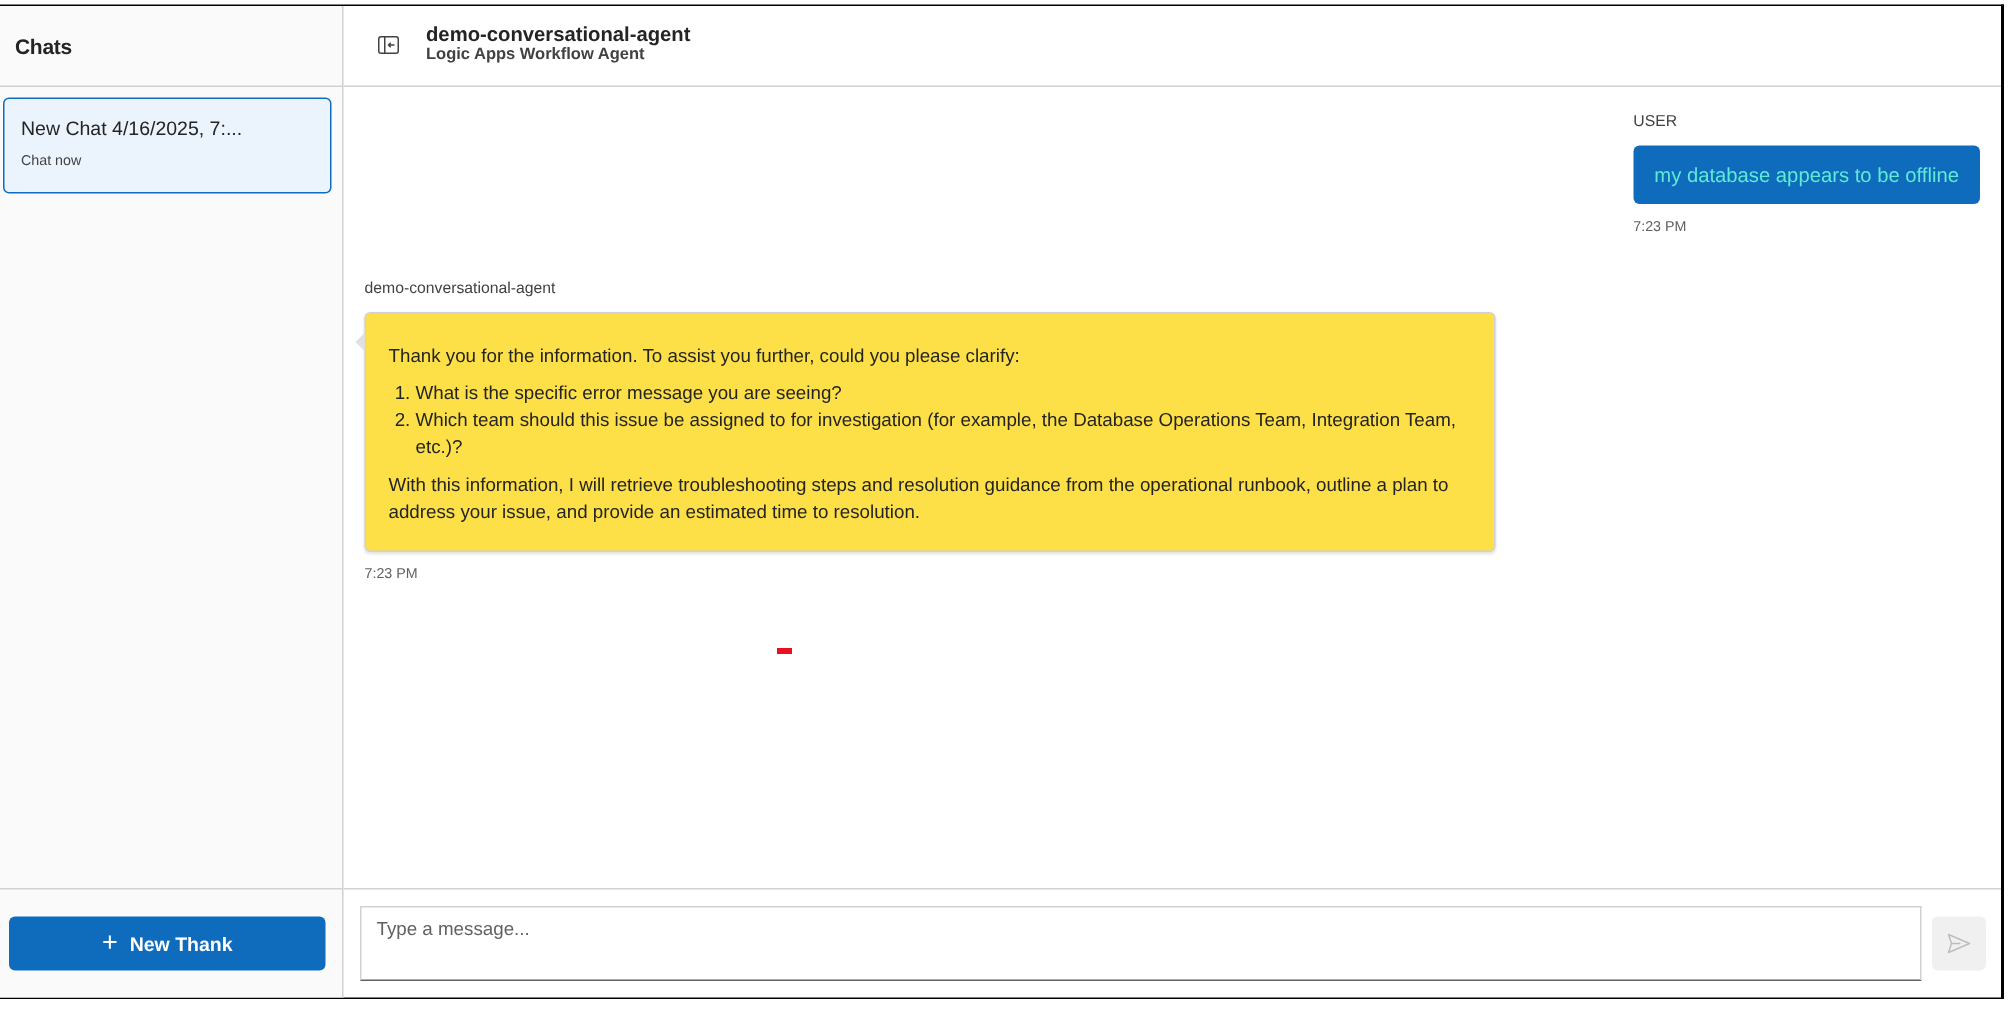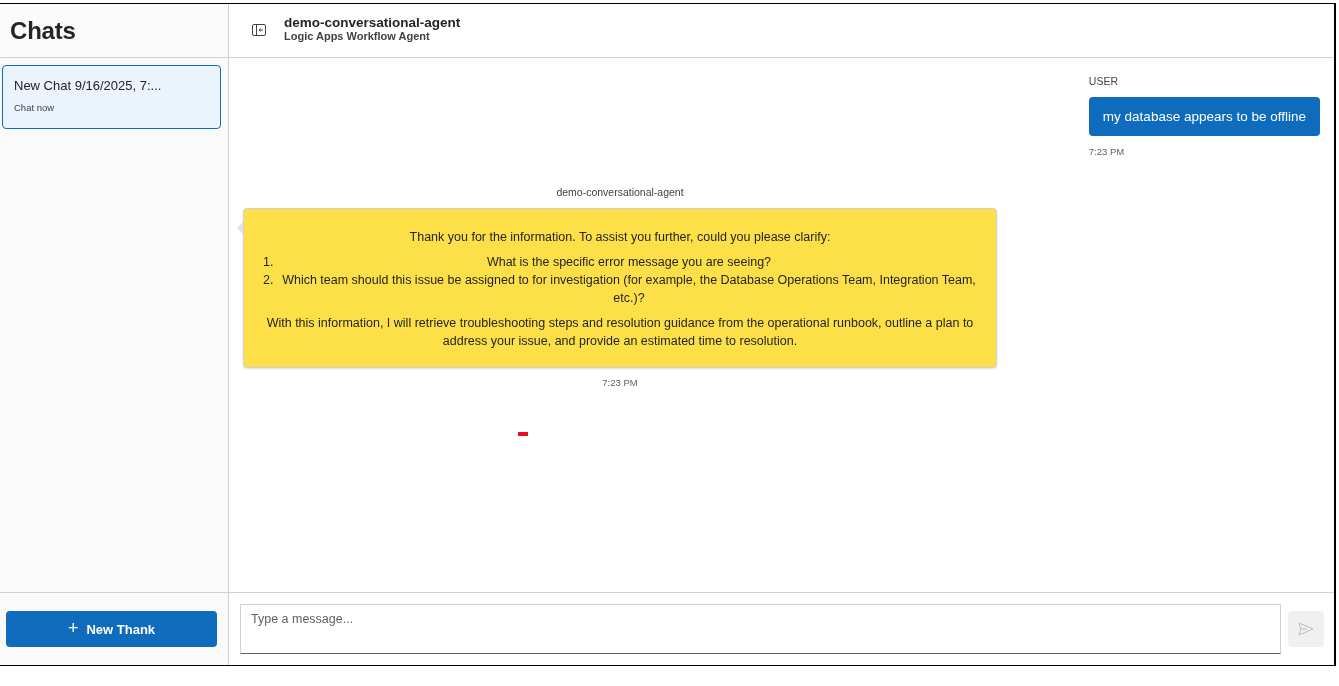--- a/index.html
+++ b/index.html
@@ -14,21 +14,21 @@
 
     
     .sidebar {
       width: 229px; height: 100%; background: #fafafa; border-right: 1px solid #d1d1d1;
       display: flex; flex-direction: column;
     }
     .sidebar-header {
       height: 54px; border-bottom: 1px solid #d1d1d1; display: flex; align-items: center;
       padding-left: 10px;
     }
-    .sidebar-title { font-size: 24px; font-weight: 600; color: #242424; letter-spacing: -0.2px; }
+    .sidebar-title { font-size: 14px; font-weight: 600; color: #242424; letter-spacing: -0.2px; }
     .chat-list { flex: 1; padding: 7px 7px 0 2px; }
     .chat-item {
       background: #ebf3fc; border: 1px solid #0f6cbd; border-radius: 4px;
       height: 64px; padding: 12px 11px; cursor: pointer;
     }
     .chat-item-title { font-size: 13px; color: #242424; white-space: nowrap; overflow: hidden; text-overflow: ellipsis; }
     .chat-item-time { font-size: 9.5px; color: #424242; margin-top: 9px; }
     .sidebar-footer {
       height: 73px; border-top: 1px solid #d1d1d1; padding: 18px 11px 0 6px;
     }
@@ -46,25 +46,25 @@
       padding-left: 20px;
     }
     .toggle-btn {
       width: 20px; height: 20px; display: flex; align-items: center; justify-content: center;
       margin-right: 15px; cursor: pointer; margin-top: -2px;
     }
     .header-text { display: flex; flex-direction: column; margin-top: -4px; }
     .agent-title { font-size: 13.5px; font-weight: 700; color: #242424; }
     .agent-subtitle { font-size: 11px; color: #424242; margin-top: 0; font-weight: bold; }
 
-    .messages { flex: 1; position: relative; text-align: center; }
+    .messages { flex: 1; position: relative; }
     .user-block { position: absolute; right: 14px; top: 17px; display: flex; flex-direction: column; align-items: flex-start; }
     .user-label { font-size: 10.5px; color: #424242; margin-bottom: 10px; }
     .user-bubble {
-      background: #0f6cbd; color: #ffffff; font-size: 13.5px; padding: 10px 14px; border-radius: 4px;
+      background: #0f6cbd; color: #5eead4; font-size: 13.5px; padding: 10px 14px; border-radius: 4px;
       height: 39px; display: flex; align-items: center;
     }
     .user-time { font-size: 9.5px; color: #616161; margin-top: 10px; }
 
     .agent-block { position: absolute; left: 14px; top: 128px; }
     .agent-label { font-size: 10.5px; color: #424242; margin-bottom: 10px; }
     .agent-bubble {
       position: relative; width: 754px; background: #fde047; border: 1px solid #d1d1d1; border-radius: 4px;
       padding: 19px 15px 17px 15px; font-size: 12.5px; color: #242424; line-height: 18px;
       box-shadow: 0 1px 2px rgba(0,0,0,0.12);
@@ -98,21 +98,21 @@
 </head>
 <body>
 
 <div class="frame">
   <aside class="sidebar">
     <div class="sidebar-header">
       <h1 class="sidebar-title">Chats</h1>
     </div>
     <div class="chat-list">
       <div class="chat-item">
-        <div class="chat-item-title">New Chat 9/16/2025, 7:...</div>
+        <div class="chat-item-title">New Chat 4/16/2025, 7:...</div>
         <div class="chat-item-time">Chat now</div>
       </div>
     </div>
     <div class="sidebar-footer">
       <button class="new-chat-btn">
         <span class="plus-icon">+</span>
         <span>New Thank</span>
       </button>
     </div>
   </aside>

